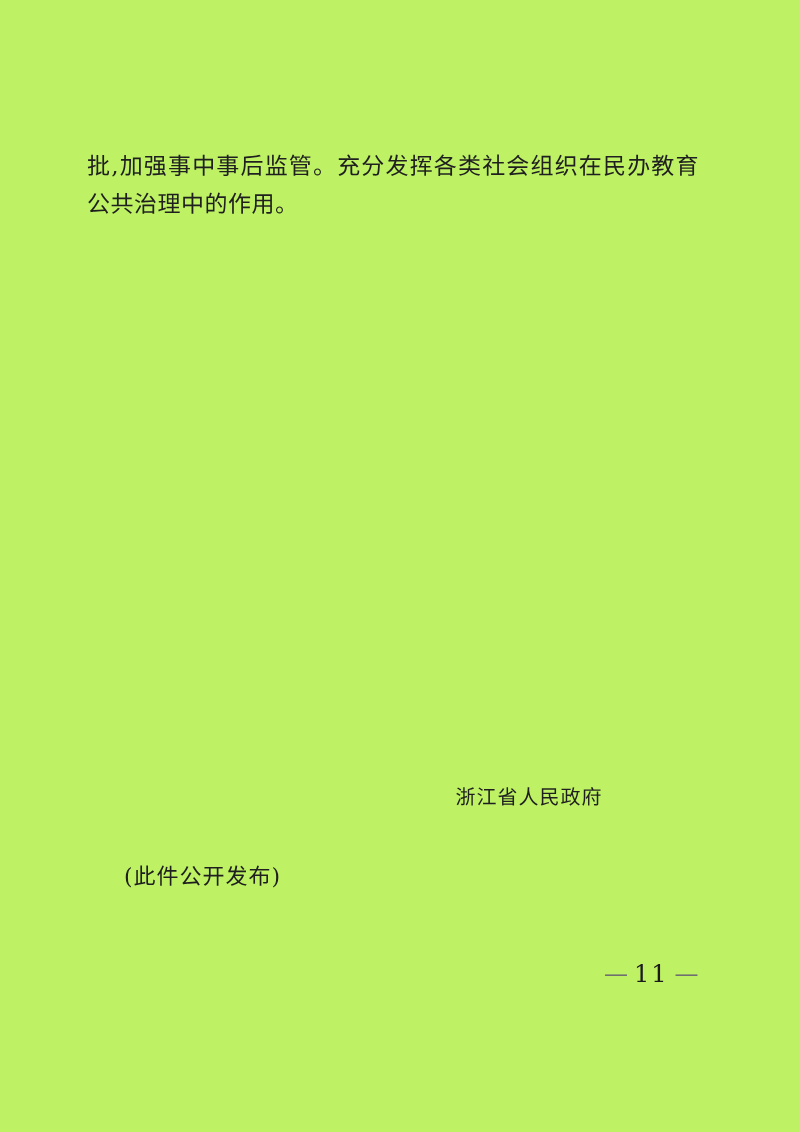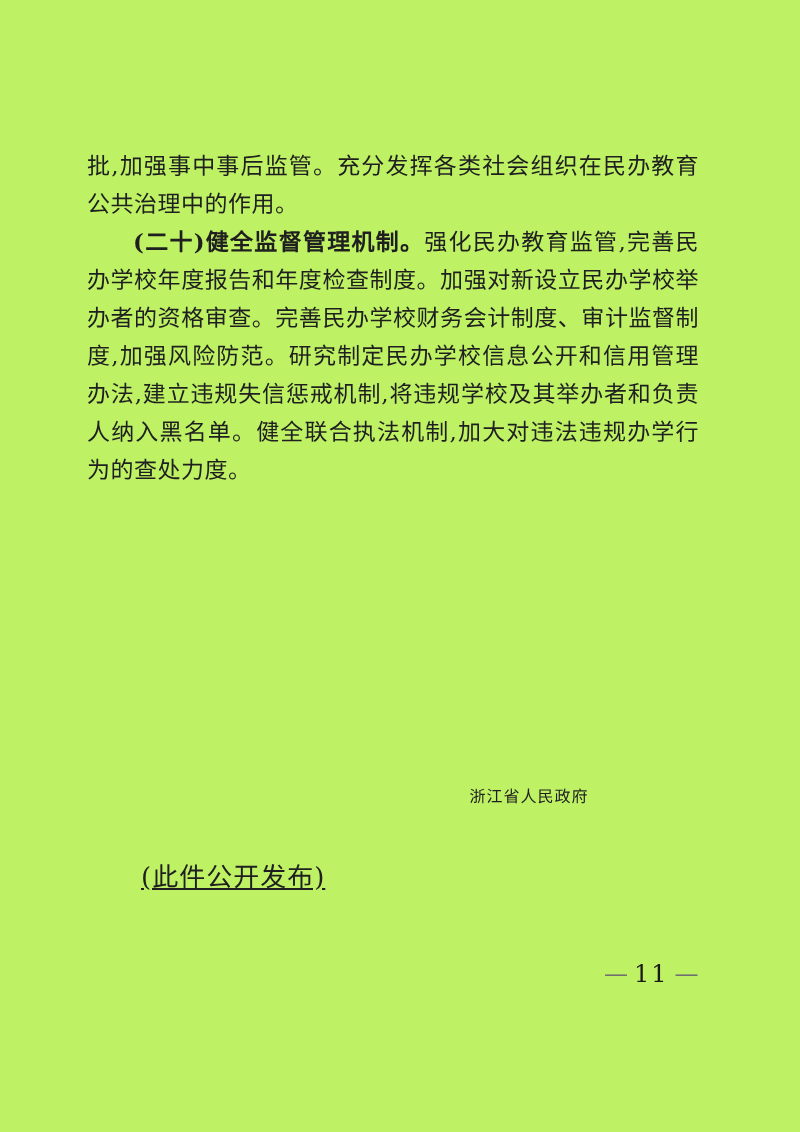--- a/index.html
+++ b/index.html
@@ -38,34 +38,33 @@
   }
   .para-lead {
     font-weight: bold;
   }
   .signature-block {
     position: absolute;
     left: 379px;
     top: 778px;
     width: 300px;
     text-align: center;
-    font-size: 16px;
+    font-size: 20px;
     line-height: 38px;
     letter-spacing: 1px;
     white-space: nowrap;
   }
   .publish-note {
     position: absolute;
-    left: 141px;
+    left: 124px;
     top: 858px;
-    font-size: 26px;
+    font-size: 22px;
     line-height: 38px;
     letter-spacing: 1px;
     white-space: nowrap;
-    text-decoration: underline;
   }
   .page-footer {
     position: absolute;
     top: 960px;
     left: 598px;
     font-size: 24px;
     line-height: 28px;
     white-space: nowrap;
     color: #222222;
   }
@@ -79,21 +78,20 @@
   }
 </style>
 </head>
 <body>
 
 <div class="page">
 
   <main class="doc-body">
     <p><span>批,加强事中事后监管。充分发挥各类社会组织在民办教育公共治理中的作用。</span></p>
 
-    <p class="indent"><b class="para-lead">(二十)健全监督管理机制。</b><span>强化民办教育监管,完善民办学校年度报告和年度检查制度。加强对新设立民办学校举办者的资格审查。完善民办学校财务会计制度、审计监督制度,加强风险防范。研究制定民办学校信息公开和信用管理办法,建立违规失信惩戒机制,将违规学校及其举办者和负责人纳入黑名单。健全联合执法机制,加大对违法违规办学行为的查处力度。</span></p>
 
   </main>
 
   <div class="signature-block">
     <div>浙江省人民政府</div>
   </div>
 
   <div class="publish-note">(此件公开发布)</div>
 
   <div class="page-footer">

